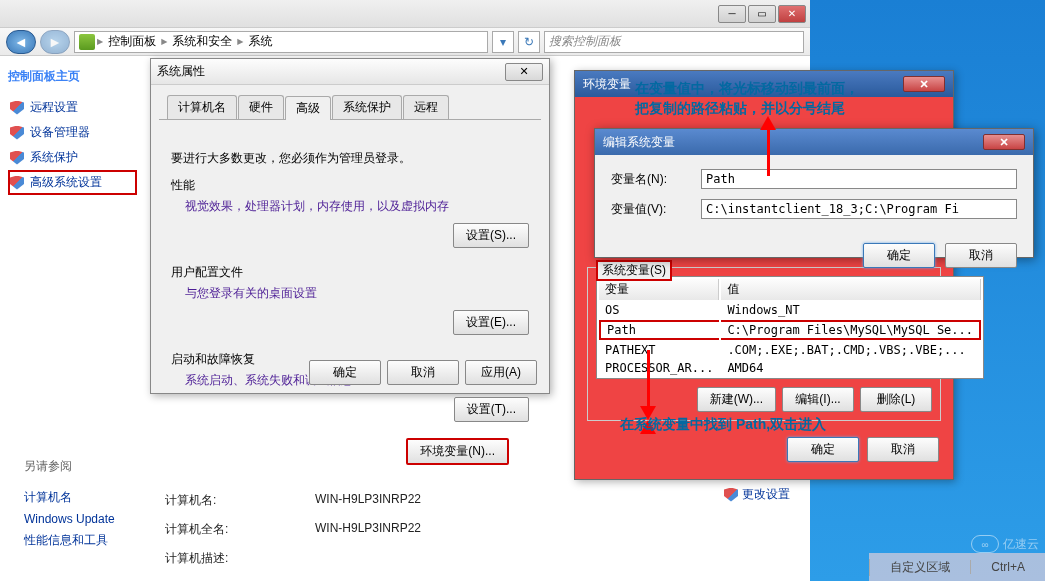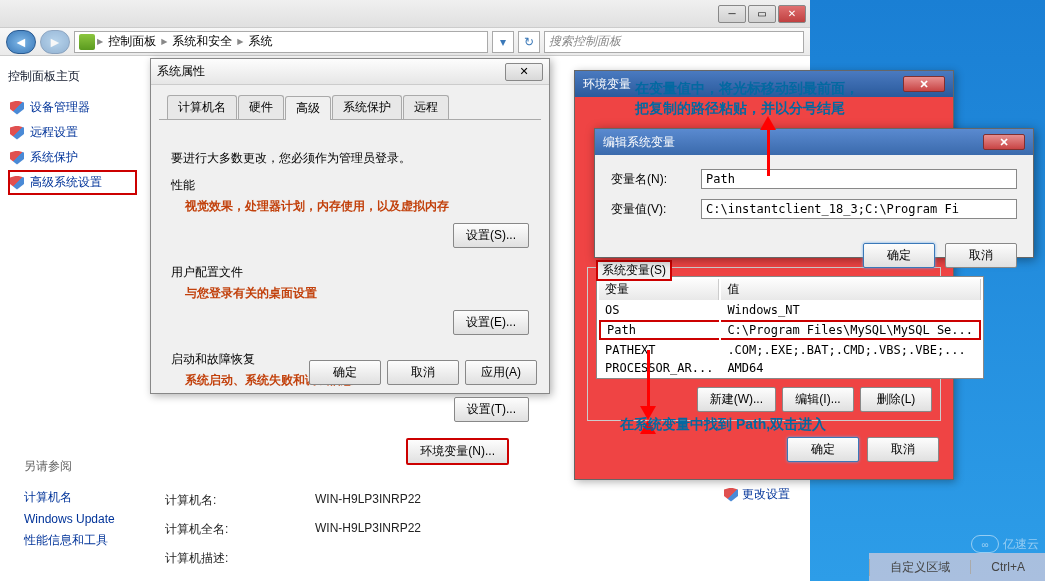--- a/index.html
+++ b/index.html
@@ -13,21 +13,21 @@
   .addrrow { height: 28px; display: flex; align-items: center; gap: 4px; padding: 2px 6px; background: linear-gradient(#f8f8f8,#eaeaea); border-bottom: 1px solid #ccc; }
   .navbtn { width: 30px; height: 24px; border-radius: 14px; background: radial-gradient(#7fb8e8,#3a78b8); border: 1px solid #2a5a90; display: flex; align-items: center; justify-content: center; color: #fff; font-size: 14px; }
   .addrbar { flex: 1; height: 22px; background: #fff; border: 1px solid #aaa; display: flex; align-items: center; padding: 0 4px; gap: 2px; }
   .crumb-icon { width: 16px; height: 16px; background: linear-gradient(#8cc63f,#5a9a1f); border-radius: 2px; }
   .crumb { padding: 0 3px; }
   .crumb-sep { color: #888; font-size: 8px; }
   .refreshbtn { width: 22px; height: 22px; border: 1px solid #aaa; background: #fff; display: flex; align-items: center; justify-content: center; color: #3a78b8; }
   .searchbar { width: 260px; height: 22px; background: #fff; border: 1px solid #aaa; display: flex; align-items: center; padding: 0 4px; color: #888; font-style: italic; }
   .body { display: flex; height: calc(100% - 56px); }
   .sidebar { width: 145px; background: #fff; padding: 12px 8px; }
-  .sidehdr { color: #0f172a; margin-bottom: 10px; }
+  .sidehdr { color: #3b82f6; margin-bottom: 10px; font-weight: bold; }
   .sideitem { display: flex; align-items: center; gap: 6px; padding: 4px 2px; color: #003399; cursor: pointer; }
   .sideitem.sel { border: 2px solid #c00; padding: 2px 0px; }
   .shieldico { width: 14px; height: 14px; position: relative; }
   .shieldico::before { content: ""; position: absolute; inset: 0; background: linear-gradient(135deg, #e05050 0 50%, #4a8ad6 0 100%); clip-path: polygon(50% 0, 100% 15%, 100% 60%, 50% 100%, 0 60%, 0 15%); }
   .sidefoot { margin-top: 260px; margin-left: 16px; }
   .sidefoot .hdr2 { color: #666; margin-bottom: 8px; }
   .sidefoot div { color: #003399; padding: 3px 0; }
   .mainpane { flex: 1; padding: 10px 20px; }
   .mainrow { display: flex; gap: 40px; padding: 6px 0; }
   .mainlabel { width: 110px; color: #222; }
@@ -37,21 +37,21 @@
   
   .sysprop { position: absolute; top: 58px; left: 150px; width: 400px; height: 336px; background: #f0f0f0; border: 1px solid #888; box-shadow: 2px 2px 8px rgba(0,0,0,.3); }
   .dlgtitle { height: 26px; display: flex; align-items: center; justify-content: space-between; padding: 0 6px; background: linear-gradient(#fdfdfd,#e6e6e6); border-bottom: 1px solid #ccc; }
   .dlgclose { width: 38px; height: 18px; background: linear-gradient(#f0f0f0,#d8d8d8); border: 1px solid #888; border-radius: 2px; display: flex; align-items: center; justify-content: center; font-size: 11px; }
   .tabs { display: flex; padding: 6px 8px 0; border-bottom: 1px solid #aaa; margin: 4px 8px 18px; }
   .tab { padding: 3px 10px; border: 1px solid #aaa; border-bottom: none; margin-right: 1px; background: #e8e8e8; border-radius: 3px 3px 0 0; }
   .tab.active { background: #f0f0f0; position: relative; top: 1px; }
   .tabbody { padding: 12px 20px; }
   .note { margin-bottom: 10px; }
   .section .stitle { margin-bottom: 4px; }
-  .section .sdesc { padding-left: 14px; color: #c2410c; margin-bottom: 8px; font-weight: bold; }
+  .section .sdesc { padding-left: 14px; color: #4c1d95; margin-bottom: 8px; }
   .section .sbtn { display: flex; justify-content: flex-end; margin-bottom: 16px; }
   .btn { padding: 3px 12px; background: linear-gradient(#fdfdfd,#e0e0e0); border: 1px solid #888; border-radius: 2px; min-width: 72px; text-align: center; }
   .btn.primary { border: 1px solid #3a78b8; box-shadow: 0 0 3px #6aa8e8; }
   .envbtnrow { display: flex; justify-content: flex-end; padding-right: 20px; margin-top: 6px; }
   .envbtnrow .btn { border: 2px solid #c00; }
   .dlgfoot { position: absolute; bottom: 8px; right: 12px; display: flex; gap: 6px; }
   
   
   .envvar { position: absolute; top: 70px; left: 574px; width: 380px; height: 410px; background: #ef4444; border: 1px solid #666; box-shadow: 2px 2px 8px rgba(0,0,0,.3); }
   .envtitle { height: 26px; background: linear-gradient(#4a7ac0,#2a5a9c); color: #fff; display: flex; align-items: center; justify-content: space-between; padding: 0 8px; }
@@ -112,25 +112,25 @@
     <div class="refreshbtn">↻</div>
     <div class="searchbar">
       <span>搜索控制面板</span>
     </div>
   </div>
   <div class="body">
     <div class="sidebar">
       <div class="sidehdr">控制面板主页</div>
       <div class="sideitem">
           <span class="shieldico"></span>
+          <span>远程设置</span>
+        </div>
+      <div class="sideitem">
+          <span class="shieldico"></span>
           <span>设备管理器</span>
-        </div>
-      <div class="sideitem">
-          <span class="shieldico"></span>
-          <span>远程设置</span>
         </div>
       <div class="sideitem">
           <span class="shieldico"></span>
           <span>系统保护</span>
         </div>
       <div class="sideitem sel">
           <span class="shieldico"></span>
           <span>高级系统设置</span>
         </div>
       <div class="sidefoot">

